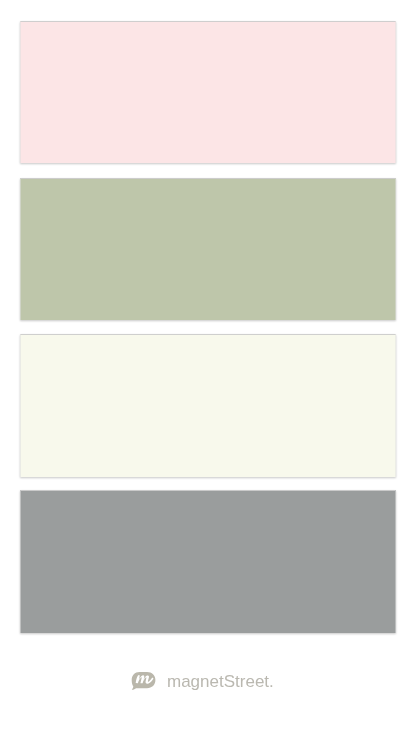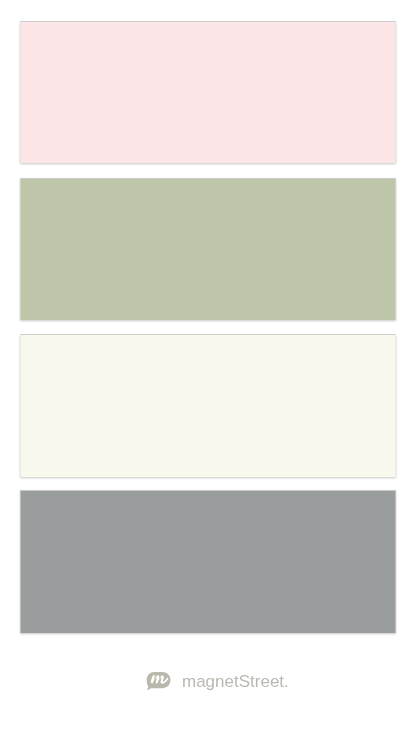--- a/index.html
+++ b/index.html
@@ -14,21 +14,21 @@
     box-shadow:0 1px 2px rgba(0,0,0,0.22);
     border-top:1px solid rgba(205,205,205,0.95);
     border-left:1px solid rgba(224,224,224,0.55);
     border-right:1px solid rgba(224,224,224,0.50);
   }
   #swatch-0{top:21px;height:142px;}
   #swatch-1{top:178px;height:142px;}
   #swatch-2{top:334px;height:143px;}
   #swatch-3{top:490px;height:143px;}
 
-  .brand{position:absolute;left:146px;top:670px;display:flex;align-items:center;justify-content:space-between;}
+  .brand{position:absolute;left:131px;top:670px;display:flex;align-items:center;justify-content:space-between;}
   .brand-mark{display:block;}
   .brand-text{
     position:relative;top:2px;margin-left:11px;
     font-size:17px;line-height:20px;color:#bab8b0;white-space:nowrap;
     -webkit-font-smoothing:antialiased;transform:translateZ(0);
   }
 </style>
 </head>
 <body style="background: rgb(255, 255, 255);">
 

